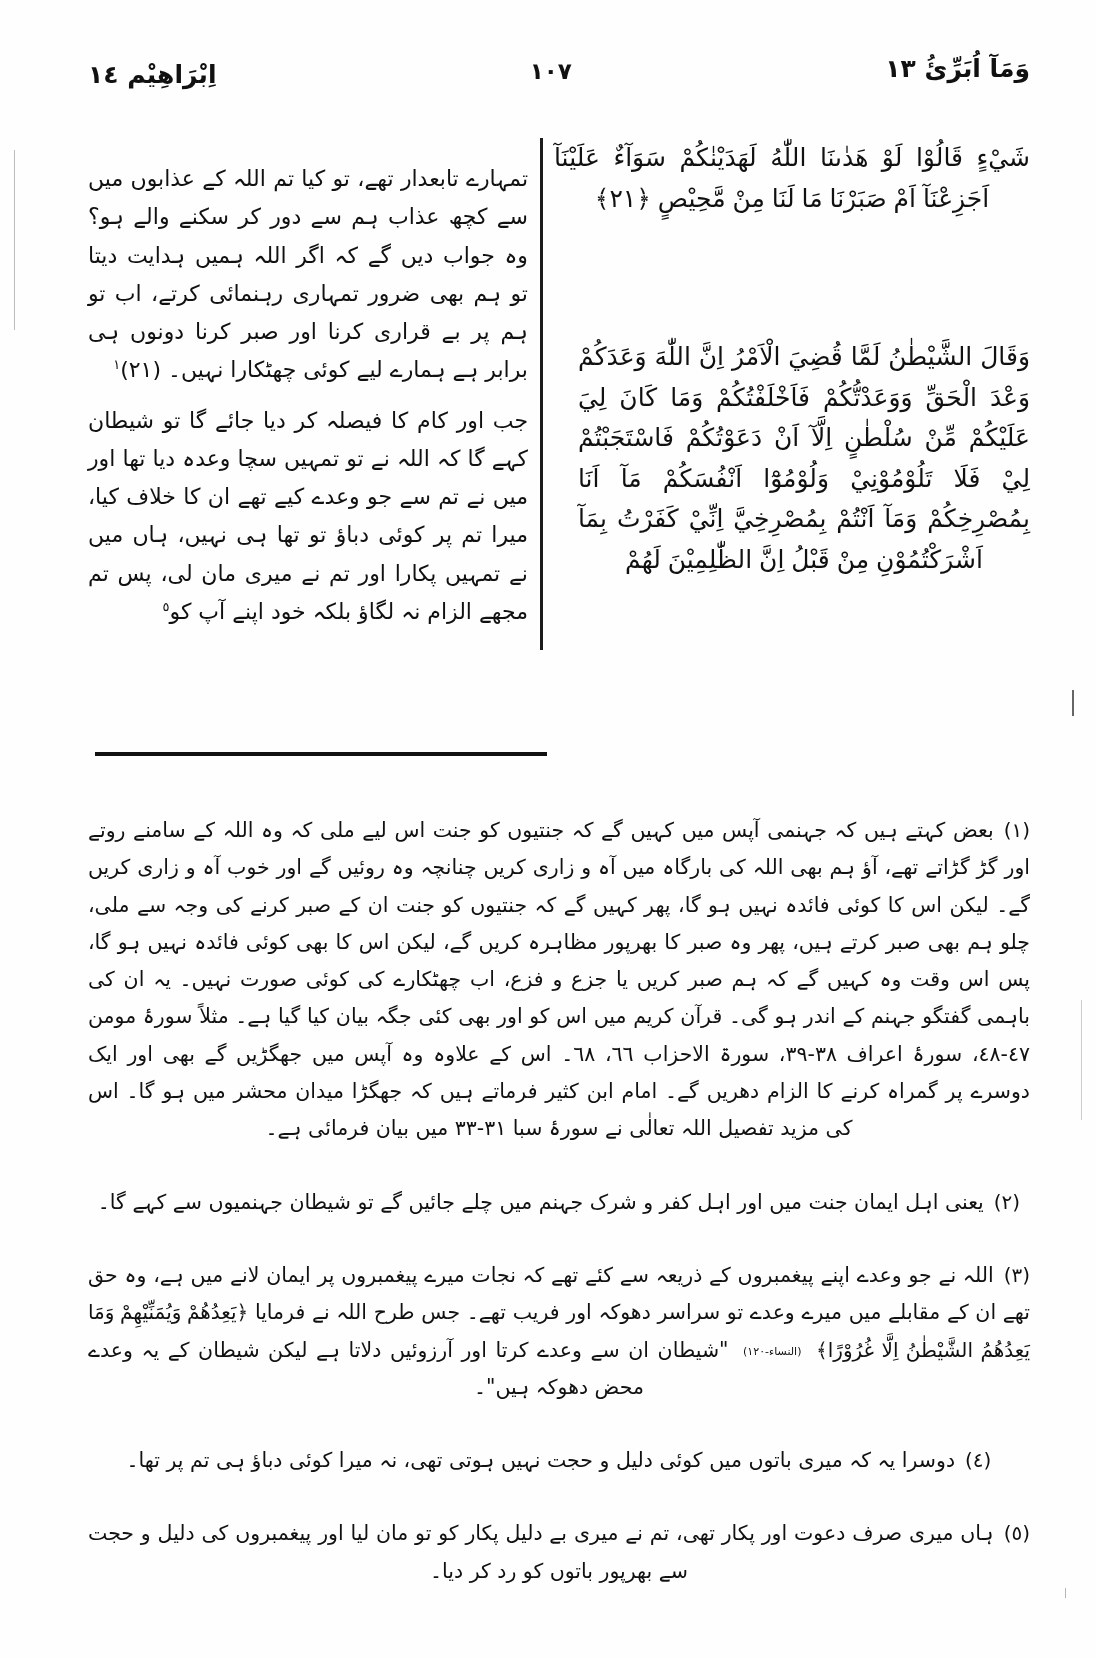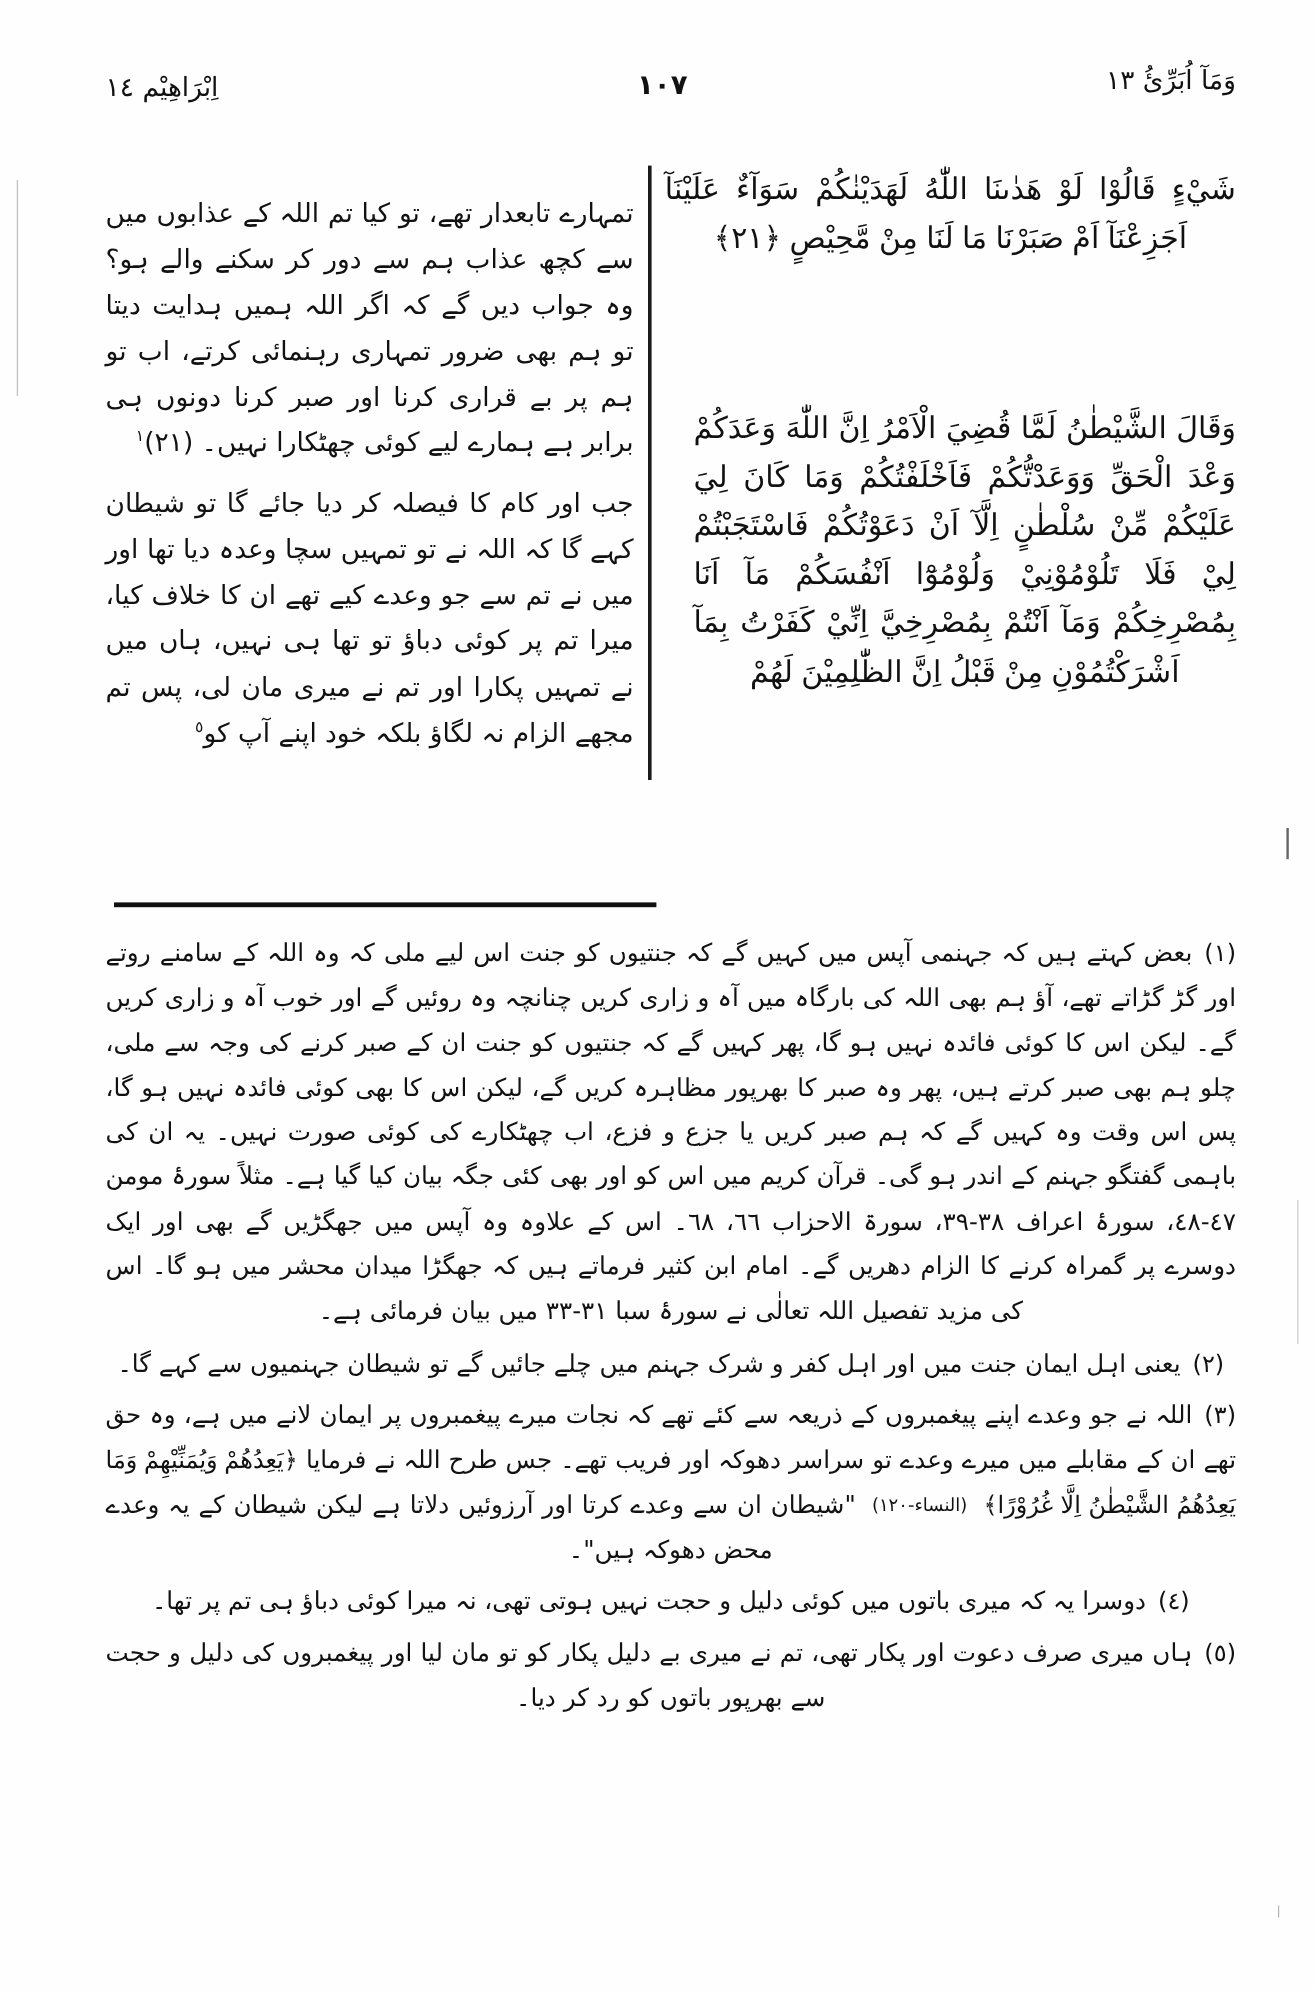--- a/index.html
+++ b/index.html
@@ -43,24 +43,24 @@
     top: 56px;
     left: 88px;
     right: 66px;
     height: 48px;
     display: flex;
     align-items: flex-start;
     justify-content: space-between;
     direction: rtl;
   }
   .hdr-item {
-    font-size: 22px;
+    font-size: 25px;
     line-height: 1.05;
     white-space: nowrap;
-    font-weight: 400;
+    font-weight: 700;
     letter-spacing: 0.5px;
   }
   .hdr-right { text-align: center; }
   .hdr-center {
     font-size: 23px;
     font-weight: 600;
     padding-top: 3px;
     text-align: center;
   }
   .hdr-left {
@@ -147,31 +147,32 @@
     direction: rtl;
   }
   .fn-item {
     display: block;
     direction: rtl;
     text-align: justify;
     text-align-last: center;
     font-size: 20.5px;
     line-height: 1.82;
     margin-bottom: 6px;
+    margin-top: 36px;
   }
   .fn-item .marker {
     font-size: 20px;
     padding-left: 10px;
   }
   .fn-arabic {
     font-size: 20px;
     word-spacing: -1px;
   }
   .fn-ref {
-    font-size: 15px;
+    font-size: 11px;
     vertical-align: 2px;
     padding: 0 6px;
   }
 
   
   .bottom-tick {
     position: absolute;
     right: 30px;
     bottom: 60px;
     width: 1px;

